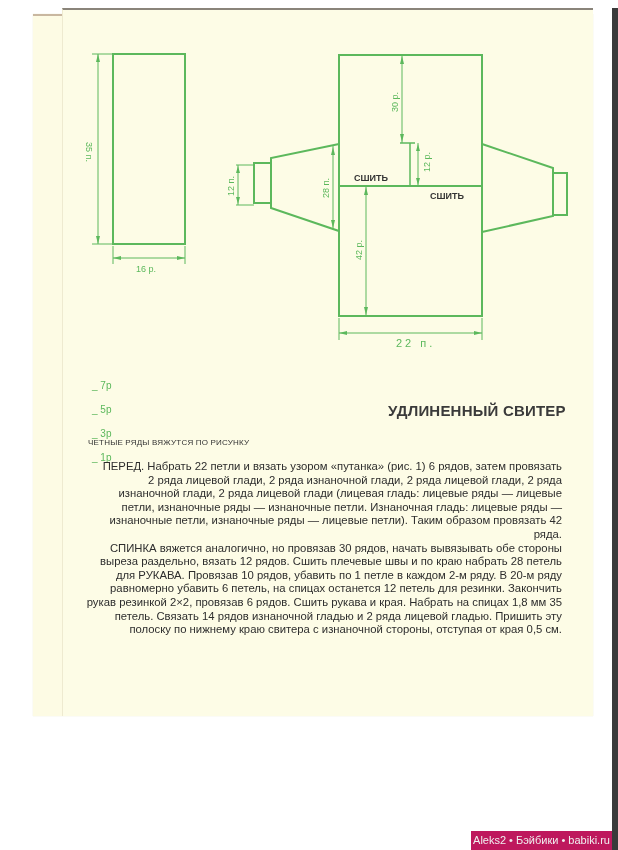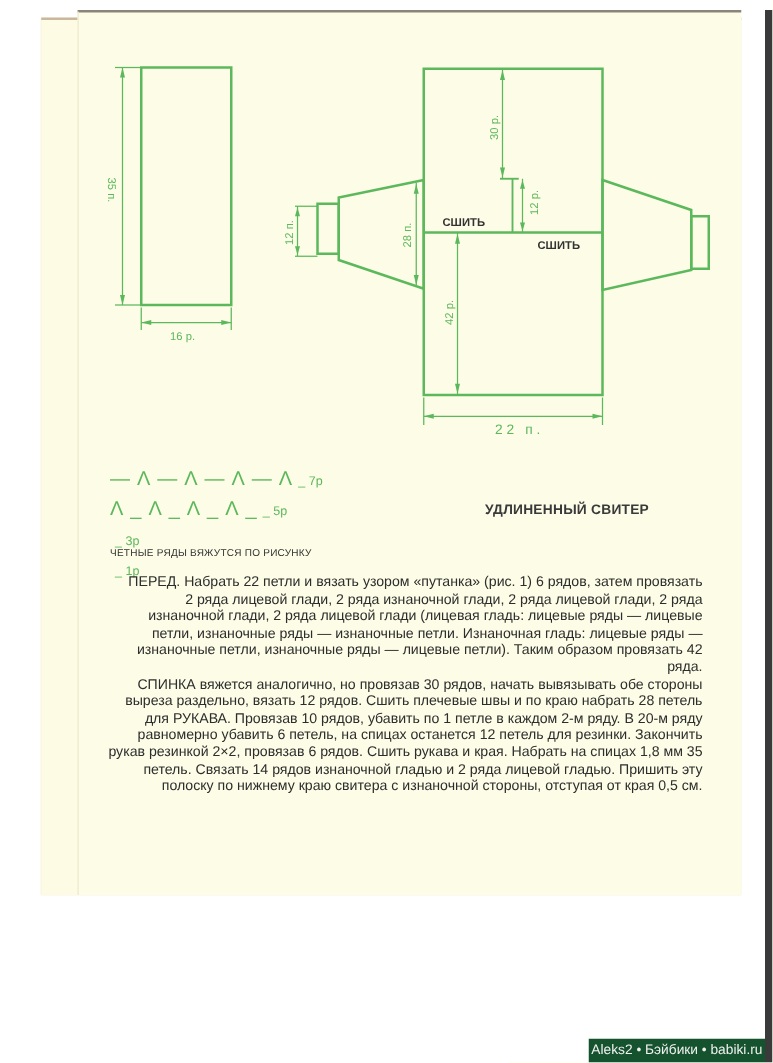--- a/index.html
+++ b/index.html
@@ -34,30 +34,30 @@
     }
     .legend-row { display: flex; align-items: baseline; height: 24px; }
     .legend-symbols { font-size: 16px; letter-spacing: 1px; white-space: pre; }
     .legend-row-label { font-size: 10px; margin-left: 4px; margin-top: 32px; }
     .legend-note {
       position: absolute; left: 88px; top: 438px;
       font-size: 8px; color: #333; letter-spacing: 0.2px;
     }
     .title {
       position: absolute; left: 388px; top: 402px;
-      font-size: 11px; font-weight: bold; color: #3a3a3a; letter-spacing: 0.2px;
+      font-size: 15px; font-weight: bold; color: #3a3a3a; letter-spacing: 0.2px;
     }
     .body-text {
       position: absolute; left: 84px; top: 460px; width: 478px;
       font-size: 11.3px; line-height: 13.6px; color: #2d2d2d;
     }
     .body-text p { margin: 0; text-indent: 12px; text-align: right; }
     .watermark {
       position: absolute; left: 471px; top: 831px; width: 141px; height: 19px;
-      background: #14532d; color: #f0f0f0;
+      background: #be185d; color: #f0f0f0;
       font-size: 11px; line-height: 19px; text-align: center;
     }
   </style>
 </head>
 <body>
 
 <div class="sheet-back"></div>
 <div class="sheet-front"></div>
 <div class="right-edge"></div>
 
@@ -120,25 +120,23 @@
   <text class="dim" stroke="none" transform="translate(329,198) rotate(-90)">28 п.</text>
   <text class="dim" stroke="none" transform="translate(234,196) rotate(-90)">12 п.</text>
   <text class="dim" stroke="none" transform="translate(362,260) rotate(-90)">42 р.</text>
   <text class="dim" stroke="none" x="396" y="347" style="font-size:11px;letter-spacing:3px">22 п.</text>
   <text class="sew" stroke="none" x="354" y="181">СШИТЬ</text>
   <text class="sew" stroke="none" x="430" y="199">СШИТЬ</text>
 </svg>
 
 <div class="chart-legend">
   <div class="legend-row">
-    <span class="legend-symbols">— Λ — Λ — Λ — Λ</span>
     <span class="legend-row-label">_ 7р</span>
   </div>
   <div class="legend-row">
-    <span class="legend-symbols">Λ _ Λ _ Λ _ Λ _</span>
     <span class="legend-row-label">_ 5р</span>
   </div>
   <div class="legend-row">
     <span class="legend-row-label">_ 3р</span>
   </div>
   <div class="legend-row">
     <span class="legend-row-label">_ 1р</span>
   </div>
 </div>
 <div class="legend-note">ЧЕТНЫЕ РЯДЫ ВЯЖУТСЯ ПО РИСУНКУ</div>

